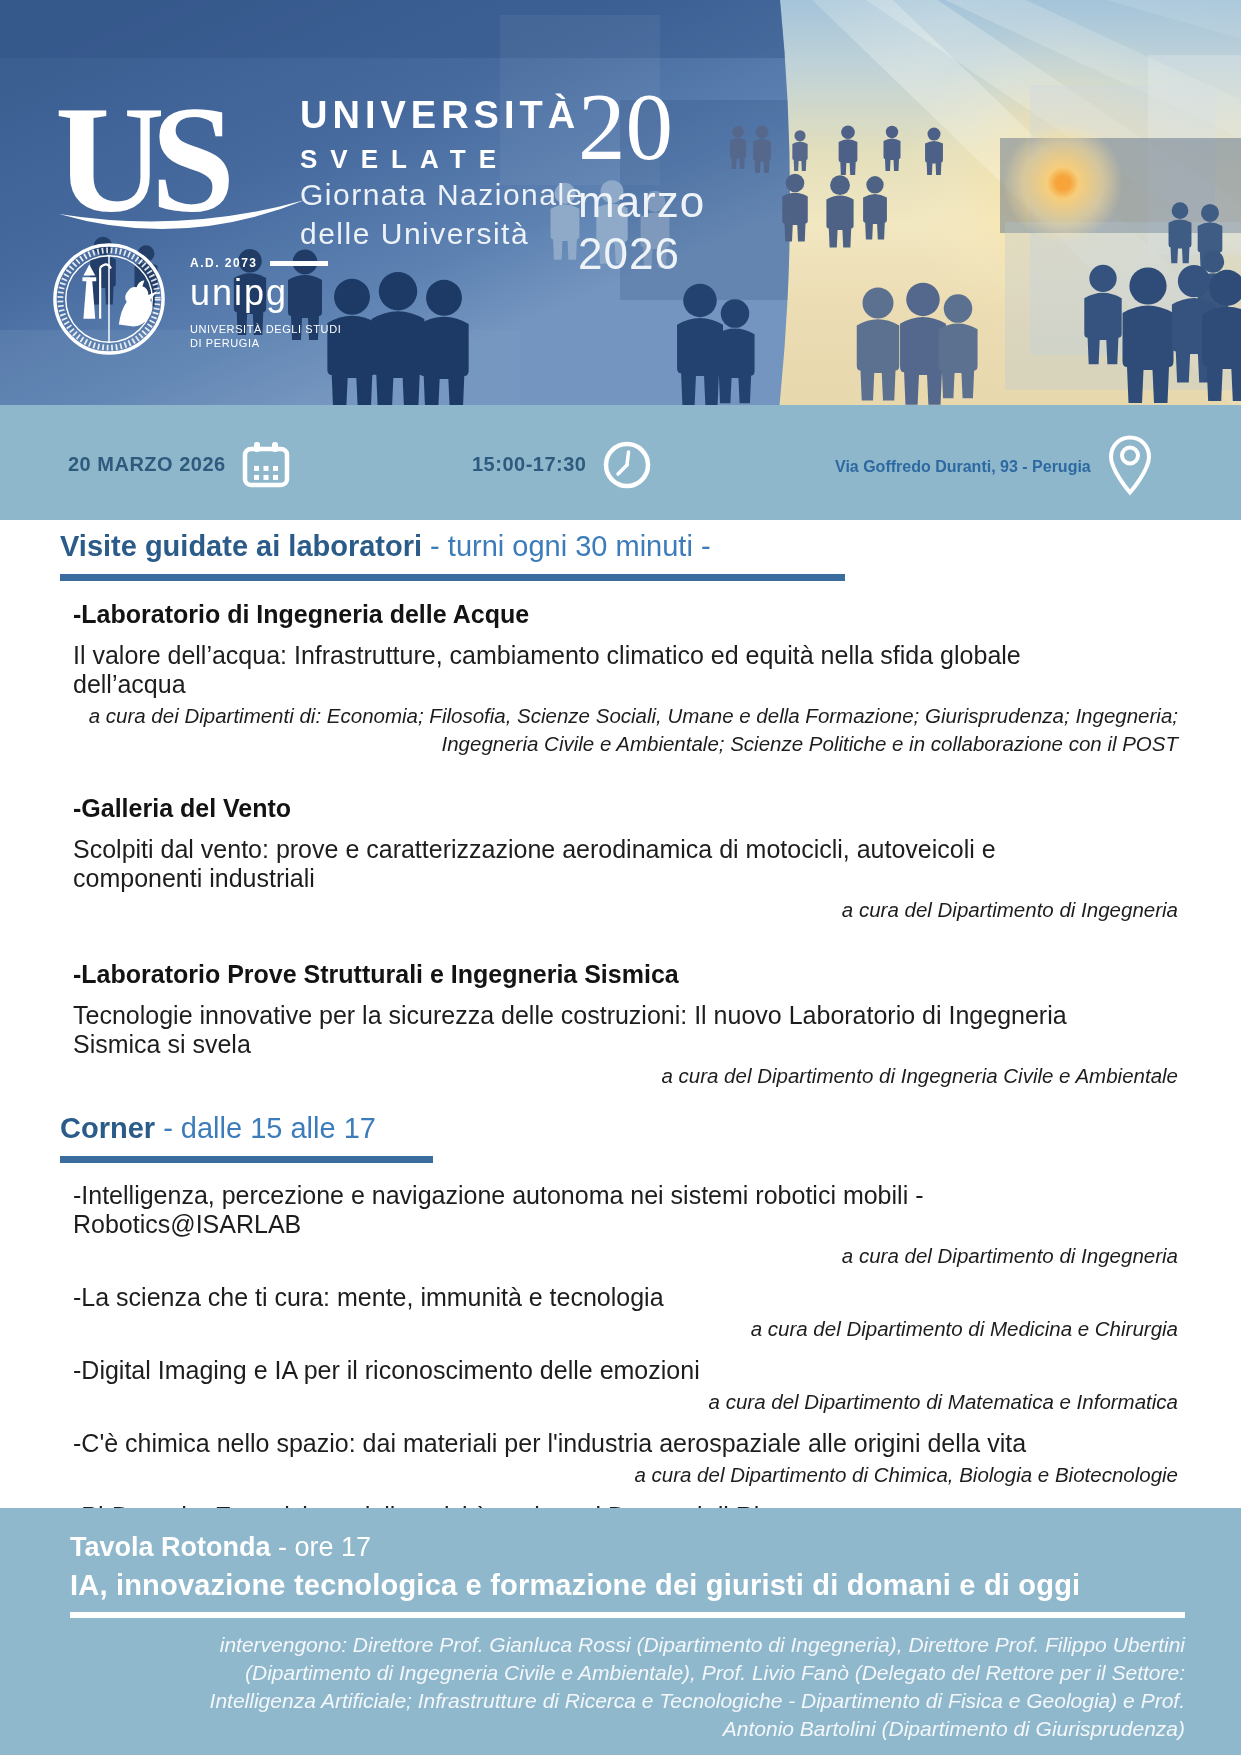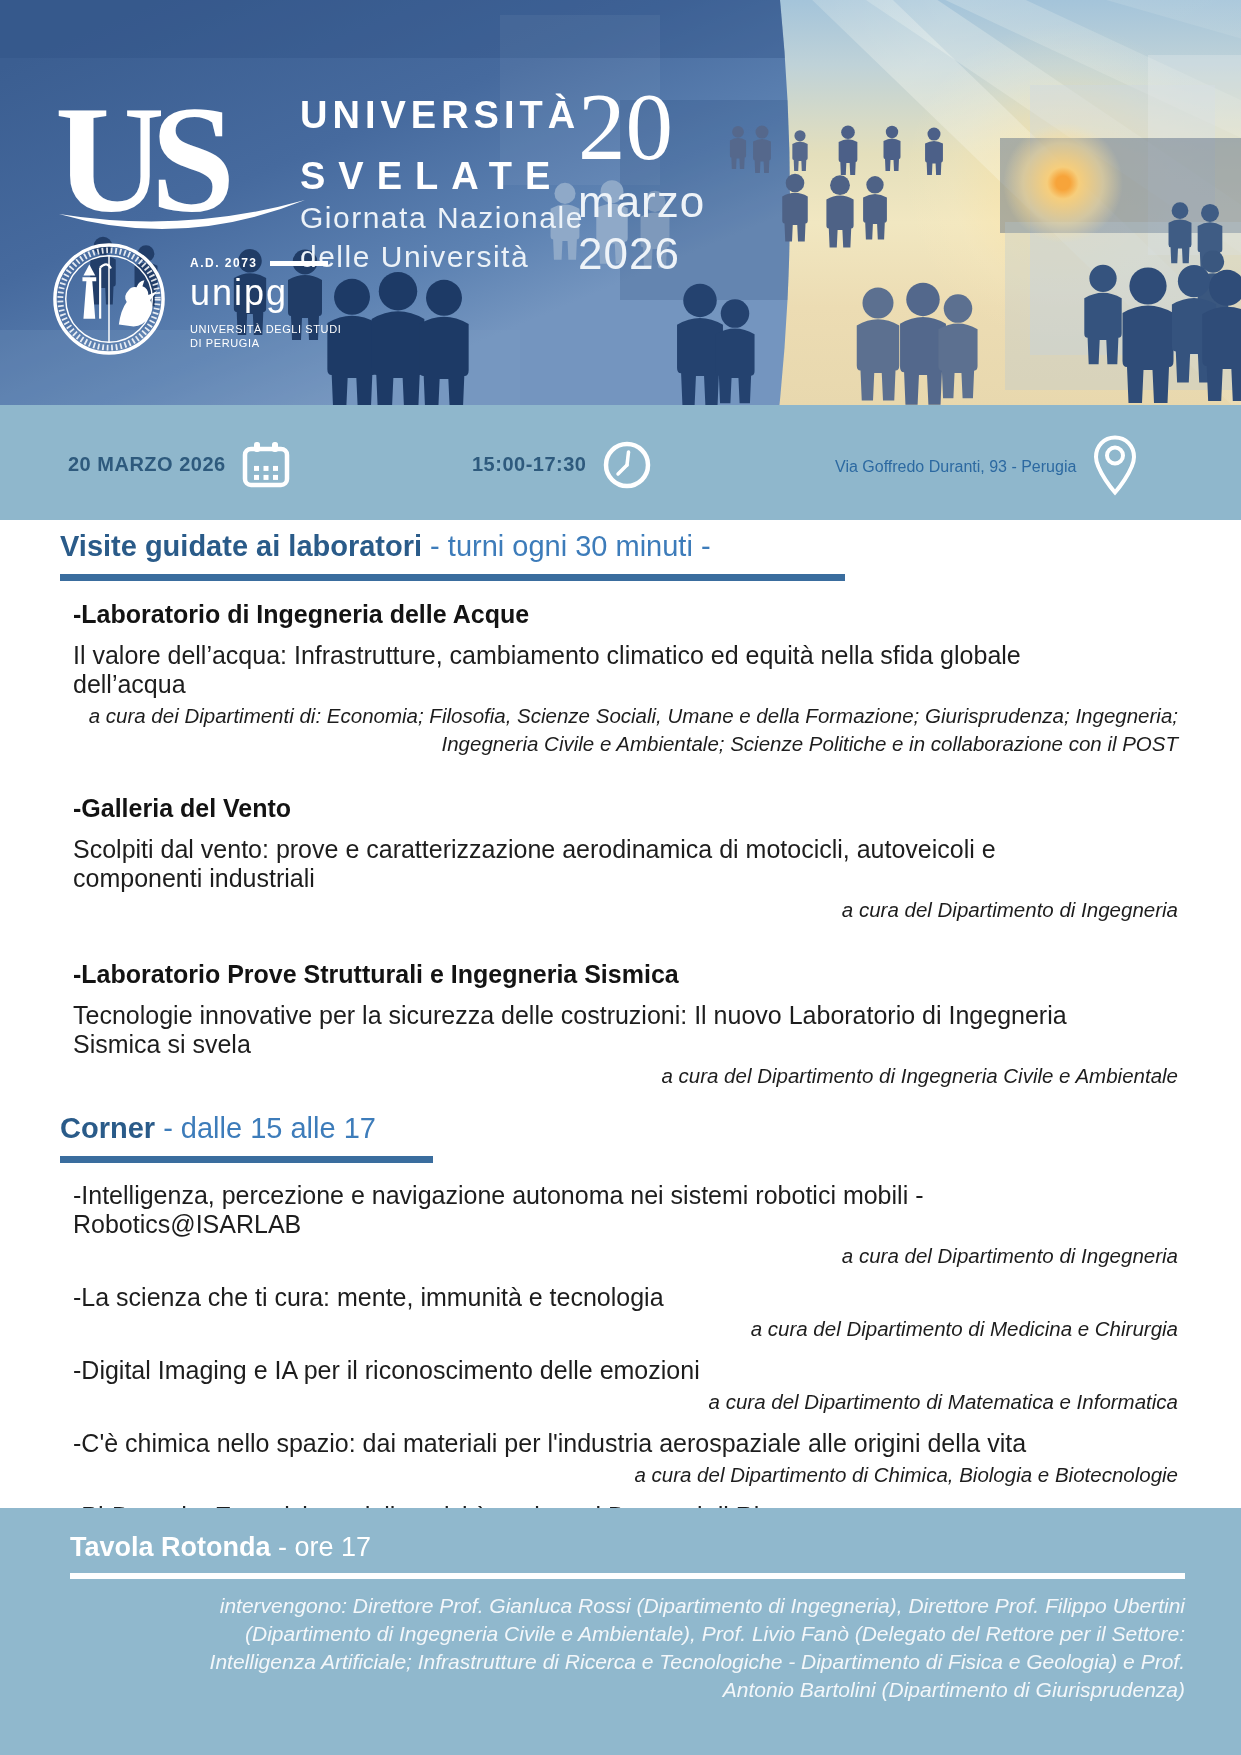--- a/index.html
+++ b/index.html
@@ -26,21 +26,21 @@
   .hero-art{position:absolute;left:0;top:0;z-index:2;}
   .sun{position:absolute;left:1003px;top:123px;width:120px;height:120px;border-radius:50%;z-index:3;
        background:radial-gradient(circle,#f7a43a 0 7px,rgba(255,210,120,.9) 16px,rgba(255,228,160,.5) 40px,rgba(255,236,190,0) 60px);}
 
   .us-logo{position:absolute;left:55px;top:84px;width:255px;height:185px;z-index:5;color:#fff;}
   .us-text{font-family:"Liberation Serif",serif;font-weight:bold;font-size:152px;line-height:1;
            letter-spacing:-14px;color:#fff;}
   .us-swoosh{position:absolute;left:0;top:102px;}
   .wordmark{position:absolute;left:300px;top:94px;z-index:5;color:#fff;}
   .wm1{font-size:38px;font-weight:700;letter-spacing:5px;}
-  .wm2{font-size:38px;font-weight:700;letter-spacing:13px;margin-top:18px;}
+  .wm2{font-size:26px;font-weight:700;letter-spacing:13px;margin-top:7px;}
   .wm3{font-size:30px;font-weight:400;letter-spacing:1.5px;margin-top:3px;color:#ecf2f8;}
   .wm4{font-size:30px;font-weight:400;letter-spacing:1.5px;margin-top:5px;color:#ecf2f8;}
   .dateblock{position:absolute;left:578px;top:80px;z-index:5;color:#fff;}
   .d20{font-family:"Liberation Serif",serif;font-size:95px;line-height:1;}
   .dmarzo{font-size:44px;font-weight:400;letter-spacing:1px;color:#eef3f8;margin-top:2px;}
   .d2026{font-size:44px;font-weight:400;letter-spacing:1px;color:#eef3f8;margin-top:2px;}
   .seal{position:absolute;left:50px;top:240px;z-index:5;}
   .unipg{position:absolute;left:190px;top:256px;z-index:5;color:#fff;}
   .unipg-top{display:flex;align-items:center;}
   .unipg-ad{font-size:12px;font-weight:700;letter-spacing:1.5px;}
@@ -51,21 +51,21 @@
 
   
   .infobar{position:relative;width:100%;height:115px;background:#8fb7cc;}
   .ib{position:absolute;display:flex;align-items:center;top:50%;transform:translateY(-46%);}
   .ib-date{left:68px;}
   .ib-time{left:472px;}
   .ib-place{left:835px;}
   .ib-big{font-size:20px;font-weight:700;color:#2e5a7d;letter-spacing:.5px;}
   .ib-icon{margin-left:16px;display:flex;align-items:center;}
   .venue{font-size:27px;font-weight:700;color:#2c69a1;letter-spacing:.3px;}
-  .addr{font-size:16px;font-weight:400;color:#2c69a1;margin-top:4px;}
+  .addr{font-size:16px;font-weight:700;color:#2c69a1;margin-top:4px;}
 
   
   main{height:988px;padding:10px 63px 0 60px;box-sizing:border-box;background:#fff;overflow:hidden;}
   .sec-h{font-size:29px;margin:0;}
   .sec-h .bold{color:#2a5b89;font-weight:700;}
   .sec-h .light{color:#3d7cba;font-weight:400;}
   .rule{height:7px;background:#3a6d9e;margin-top:11px;}
   .rule-visits{width:785px;}
   .rule-corner{width:373px;}
   .vitem,.citem{padding-left:13px;}
@@ -304,18 +304,19 @@
 
       <article class="citem">
         <p class="cdesc">-PhD-made: Esposizione delle attività svolte nei Dottorati di Ricerca</p>
 
       </article>
     </section>
   </main>
 
   <footer class="roundtable">
     <h2 class="rt-h"><span class="bold">Tavola Rotonda</span><span class="light"> - ore 17</span></h2>
+    <p class="rt-sub">IA, innovazione tecnologica e formazione dei giuristi di domani e di oggi</p>
     <div class="rt-rule"></div>
     <p class="rt-speakers">intervengono: Direttore Prof. Gianluca Rossi (Dipartimento di Ingegneria), Direttore Prof. Filippo Ubertini (Dipartimento di Ingegneria Civile e Ambientale), Prof. Livio Fanò (Delegato del Rettore per il Settore: Intelligenza Artificiale; Infrastrutture di Ricerca e Tecnologiche - Dipartimento di Fisica e Geologia) e Prof. Antonio Bartolini (Dipartimento di Giurisprudenza)</p>
     <div class="strip"></div>
   </footer>
 
 </div>
 
 </body></html>

